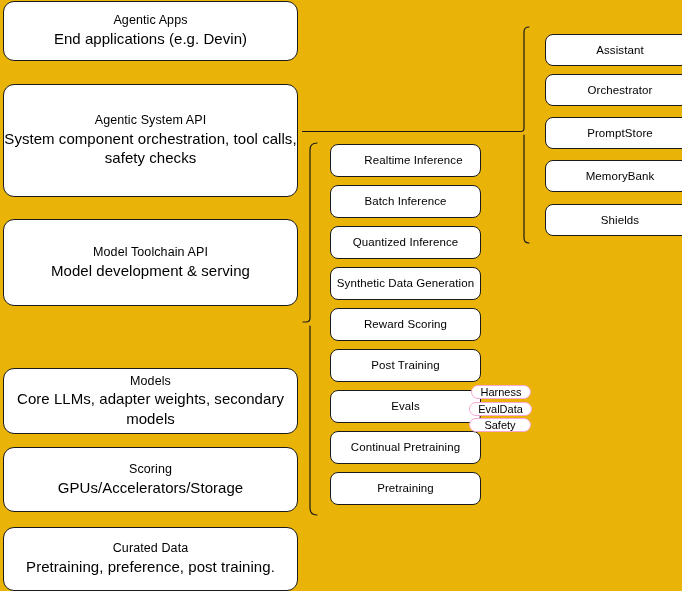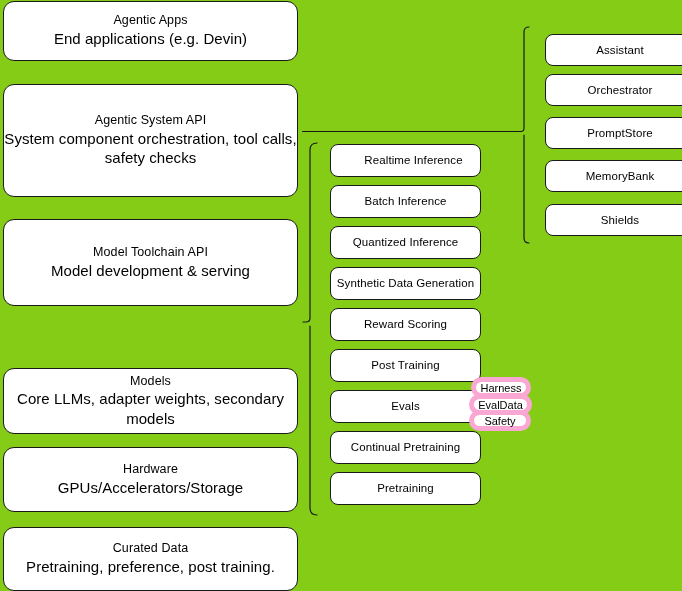--- a/index.html
+++ b/index.html
@@ -5,21 +5,21 @@
 <style>
   html, body {
     margin: 0;
     padding: 0;
     background: #ffffff;
   }
   #canvas {
     position: relative;
     width: 682px;
     height: 591px;
-    background: #84cc16;
+    background: #eab308;
     font-family: "Liberation Sans", sans-serif;
     overflow: hidden;
   }
   svg.connectors {
     position: absolute;
     left: 0;
     top: 0;
     width: 682px;
     height: 591px;
     pointer-events: none;
@@ -66,29 +66,30 @@
     width: 150px;
     height: 32px;
     border-radius: 8px;
     margin-left: 15px;
   }
   .right-box .title { font-size: 11.5px; }
   .pill {
     position: absolute;
     box-sizing: border-box;
     background: #ffffff;
-    border: 5px solid #f9a8d4;
+    border: 1px solid #f9a8d4;
     border-radius: 11px;
     display: flex;
     align-items: center;
     justify-content: center;
     font-size: 11px;
     color: #000000;
     z-index: 4;
-    height: 21px;
+    height: 14px;
+    margin-top: 8px;
   }
 </style>
 </head>
 <body>
 
 <div id="canvas">
 
   <svg class="connectors" viewBox="0 0 682 591" xmlns="http://www.w3.org/2000/svg">
 
     <path d="M 302 131.5 L 518 131.5" fill="none" stroke="#1a1a1a" stroke-width="1"></path>
@@ -114,21 +115,21 @@
     <div class="title">Model Toolchain API</div>
     <div class="subtitle">Model development &amp; serving</div>
   </div>
 
   <div class="box stack-box" style="top:368px; height:66px;">
     <div class="title">Models</div>
     <div class="subtitle">Core LLMs, adapter weights, secondary models</div>
   </div>
 
   <div class="box stack-box" style="top:447px; height:65px;">
-    <div class="title">Hardware</div>
+    <div class="title">Scoring</div>
     <div class="subtitle">GPUs/Accelerators/Storage</div>
   </div>
 
   <div class="box stack-box" style="top:527px; height:64px;">
     <div class="title">Curated Data</div>
     <div class="subtitle">Pretraining, preference, post training.</div>
   </div>
 
   <div class="box mid-box" style="top:144px;padding-left:16px;">
     <div class="title">Realtime Inference</div>

